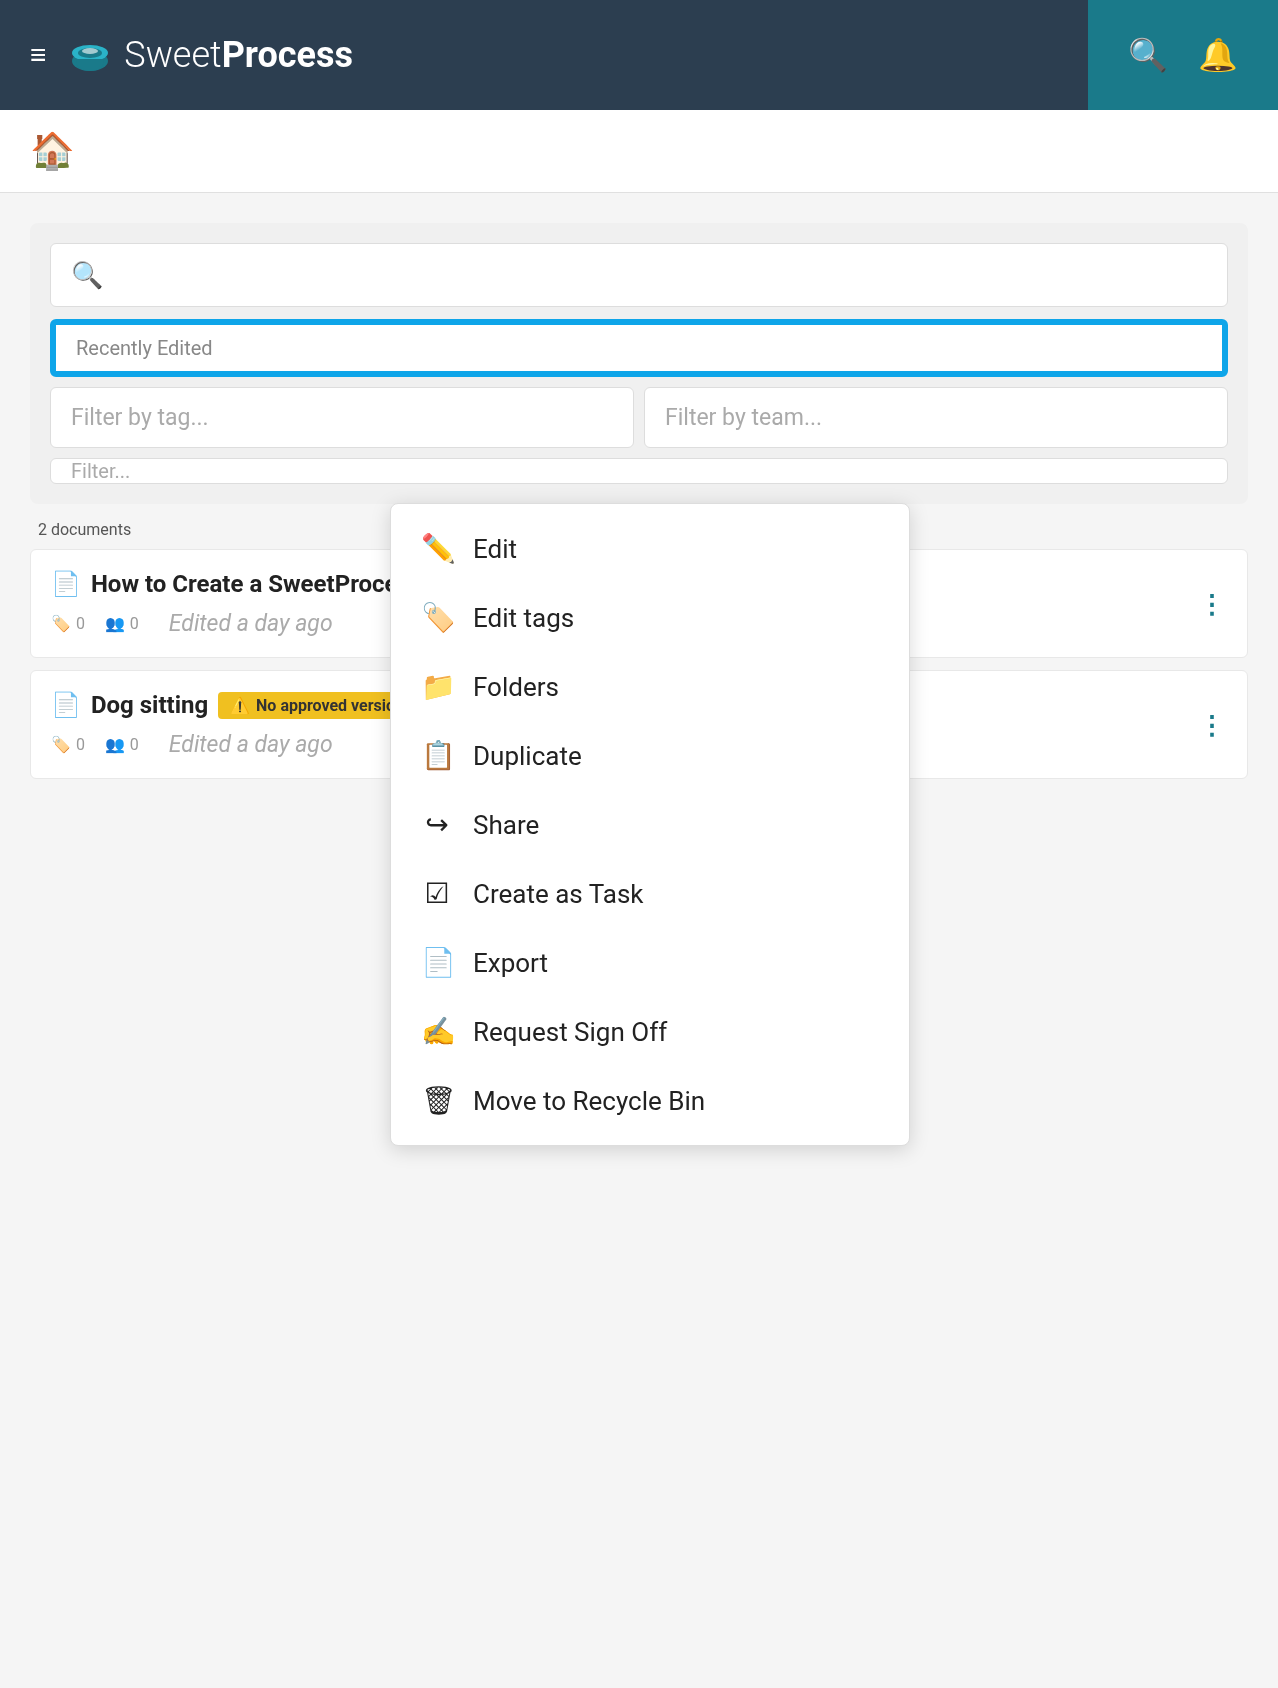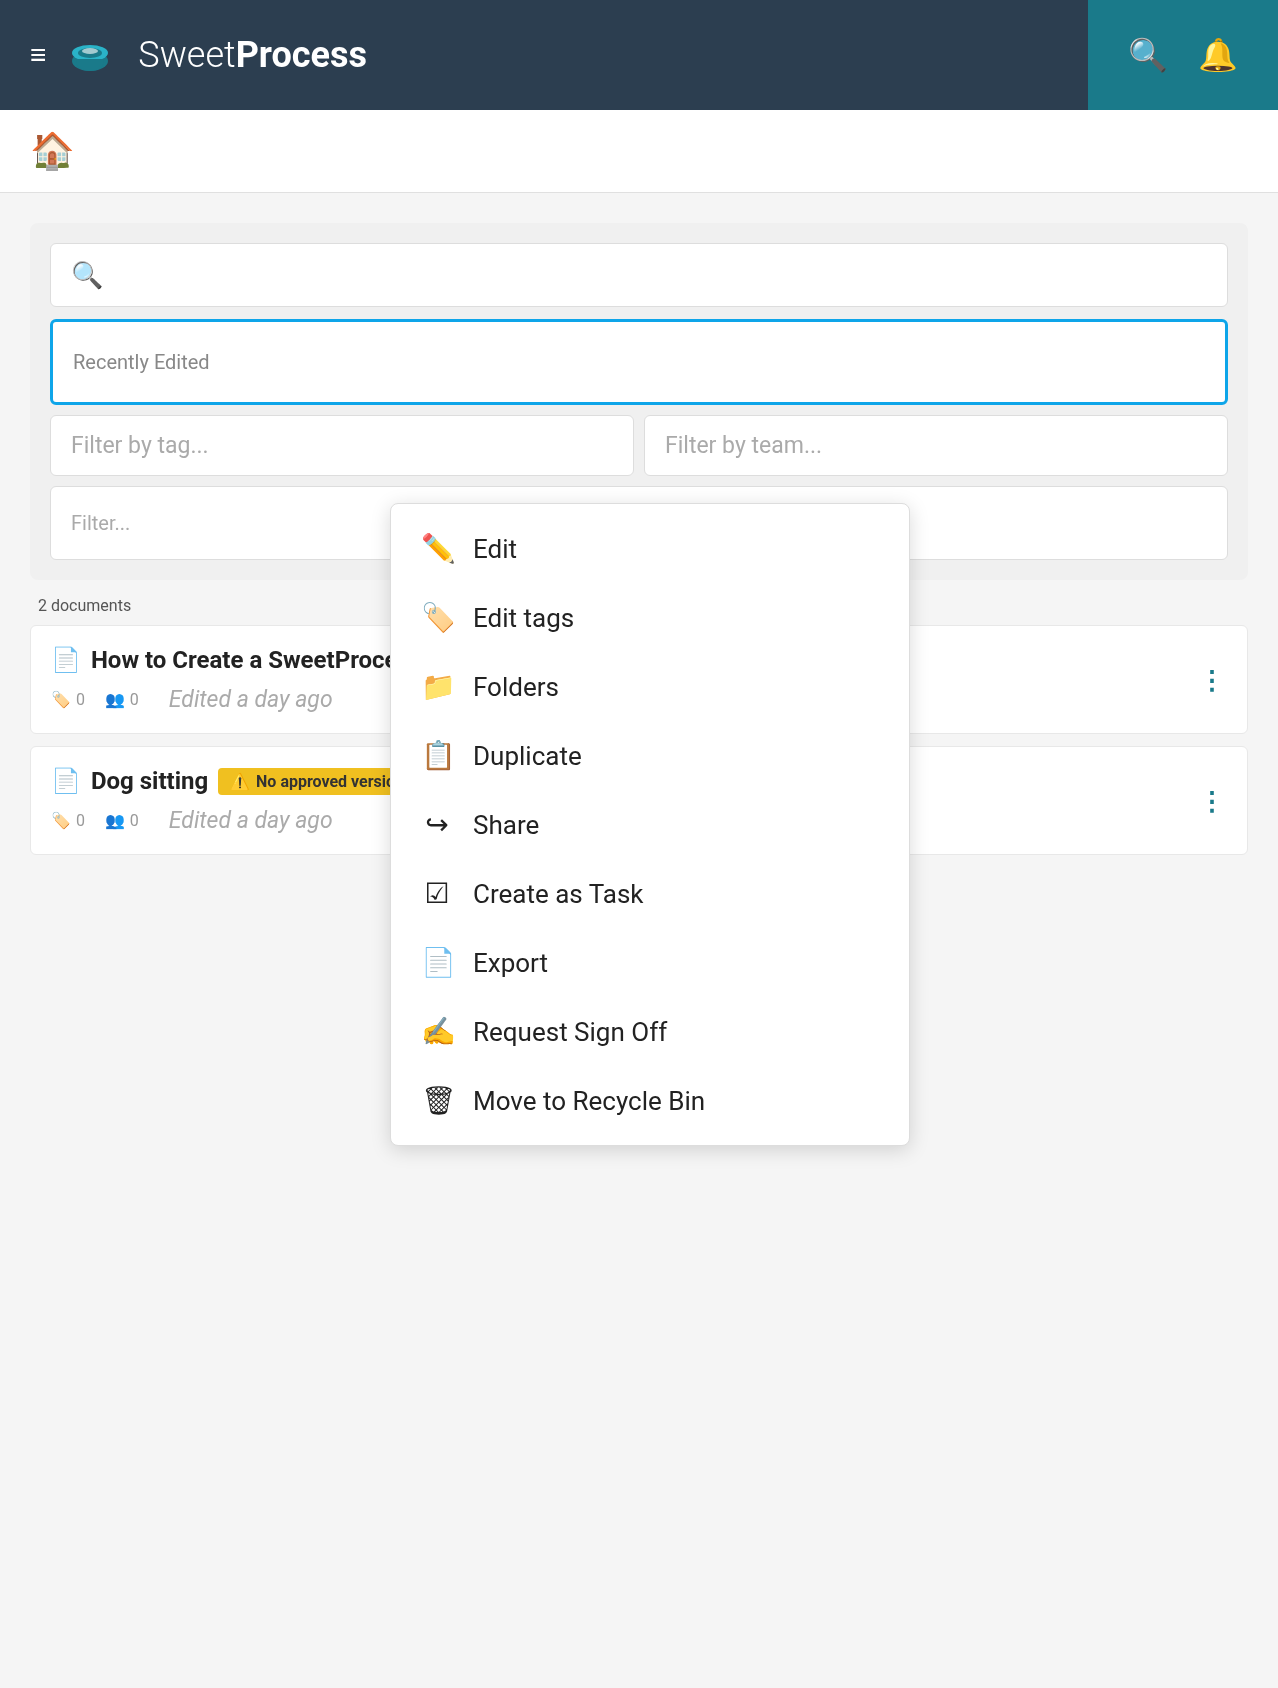--- a/index.html
+++ b/index.html
@@ -26,21 +26,21 @@
     }
     .hamburger-icon {
       color: white;
       font-size: 28px;
       cursor: pointer;
       line-height: 1;
     }
     .logo-area {
       display: flex;
       align-items: center;
-      gap: 24px;
+      gap: 10px;
     }
     .logo-icon {
       width: 48px;
       height: 48px;
     }
     .logo-text {
       font-size: 36px;
       color: white;
     }
     .logo-text span.sweet { font-weight: 300; }
@@ -109,44 +109,44 @@
     }
 
     .filter-row {
       display: flex;
       gap: 10px;
       margin-bottom: 10px;
     }
 
     .recently-edited-box {
       background: white;
-      border: 3px solid #0ea5e9;
-      border-radius: 6px;
-      padding: 28px 20px;
+      border: 6px solid #0ea5e9;
+      border-radius: 6px;
+      padding: 11px 20px;
       margin-bottom: 10px;
     }
     .recently-edited-label {
       font-size: 20px;
       color: #888;
     }
 
     .filter-box {
       background: white;
       border: 1px solid #ddd;
       border-radius: 6px;
       padding: 16px 20px;
       flex: 1;
       font-size: 23px;
       color: #aaa;
     }
     .filter-full {
       background: white;
       border: 1px solid #ddd;
       border-radius: 6px;
-      padding: 24px 20px;
+      padding: 0 20px;
       font-size: 20px;
       color: #aaa;
       margin-top: 10px;
     }
 
     
     .doc-count {
       font-size: 16px;
       color: #555;
       margin: 16px 0 10px 8px;

